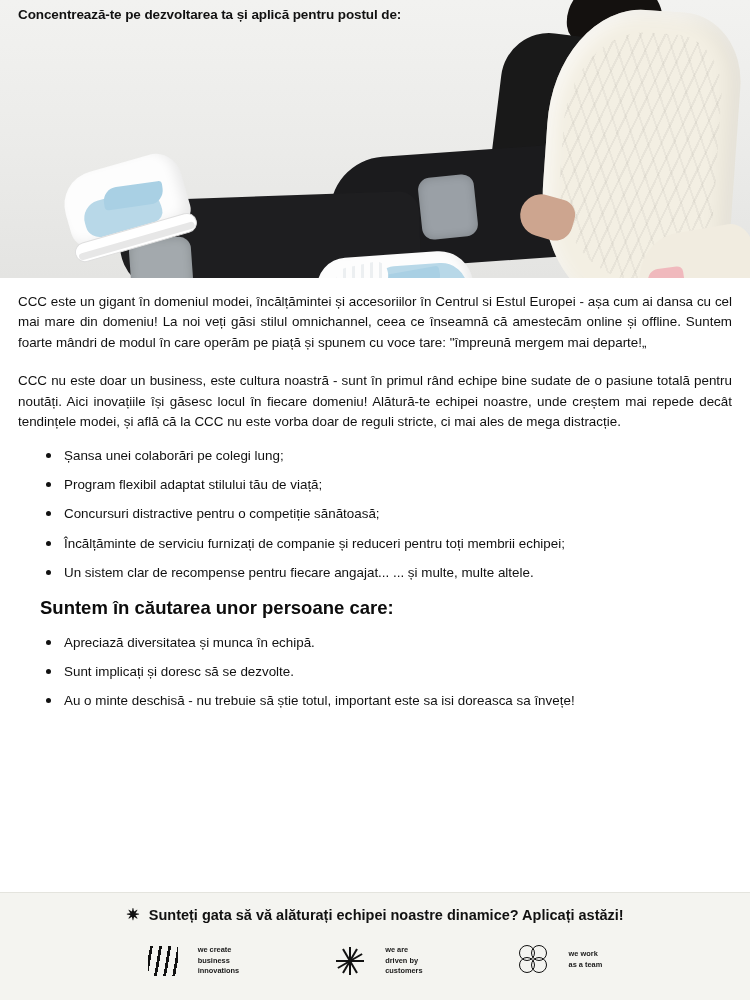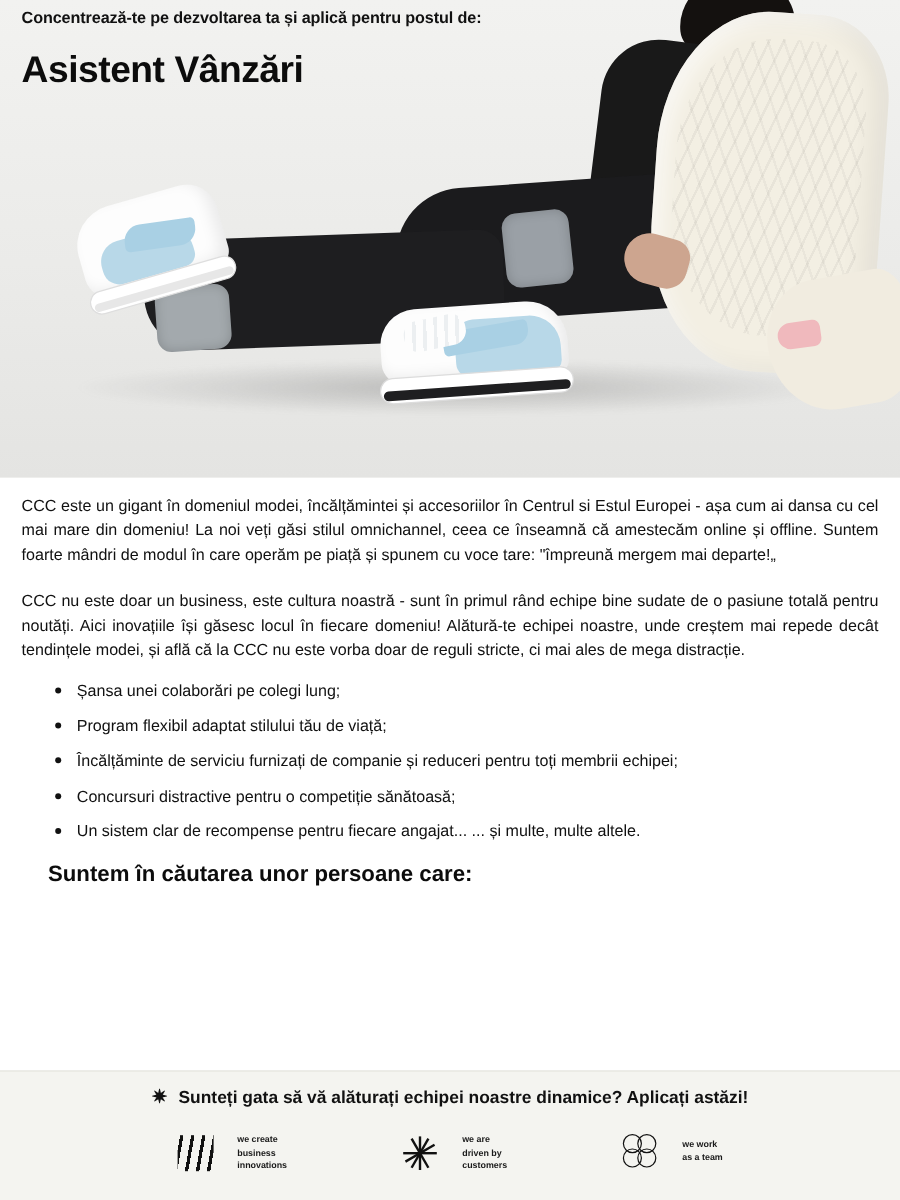--- a/index.html
+++ b/index.html
@@ -16,21 +16,21 @@
     height: 1000px;
     position: relative;
     display: flex;
     flex-direction: column;
   }
 
   
   .hero {
     position: relative;
     width: 750px;
-    height: 398px;
+    height: 278px;
     background: #e9e9e7;
     overflow: hidden;
     flex: 0 0 auto;
   }
   .hero-bg {
     position: absolute;
     inset: 0;
     background:
       linear-gradient(180deg, #f2f2f0 0%, #ebebe9 55%, #e4e4e2 100%);
   }
@@ -431,38 +431,42 @@
         <div class="body"></div>
         <div class="panel"></div>
         <div class="swoosh"></div>
         <div class="laces"></div>
         <div class="sole"></div>
       </div>
     </div>
 
     <div class="hero-text">
       <div class="hero-kicker">Concentrează-te pe dezvoltarea ta și aplică pentru postul de:</div>
-      <div class="hero-title">Asistent Vânzări</div>
     </div>
   </div>
 
   <div class="content">
 
     <p class="para first"> CCC este un gigant în domeniul modei, încălțămintei și accesoriilor în Centrul si Estul Europei - așa cum ai dansa cu cel mai mare din domeniu! La noi veți găsi stilul omnichannel, ceea ce înseamnă că amestecăm online și offline. Suntem foarte mândri de modul în care operăm pe piață și spunem cu voce tare: "împreună mergem mai departe!„</p>
     <p class="para">CCC nu este doar un business, este cultura noastră - sunt în primul rând echipe bine sudate de o pasiune totală pentru noutăți. Aici inovațiile își găsesc locul în fiecare domeniu! Alătură-te echipei noastre, unde creștem mai repede decât tendințele modei, și află că la CCC nu este vorba doar de reguli stricte, ci mai ales de mega distracție.</p>
 
     <ul class="bullets">
       <li>Șansa unei colaborări pe colegi lung;</li>
       <li>Program flexibil adaptat stilului tău de viață;</li>
+      <li>Concursuri distractive pentru o competiție sănătoasă;</li>
       <li>Încălțăminte de serviciu furnizați de companie și reduceri pentru toți membrii echipei;</li>
-      <li>Concursuri distractive pentru o competiție sănătoasă;</li>
       <li>Un sistem clar de recompense pentru fiecare angajat... ... și multe, multe altele.</li>
     </ul>
 
     <h2 class="section-title second">Suntem în căutarea unor persoane care:</h2>
+    <ul class="bullets">
+      <li>Apreciază diversitatea și munca în echipă.</li>
+      <li>Sunt implicați și doresc să se dezvolte.</li>
+      <li>Au o minte deschisă - nu trebuie să știe totul, important este sa isi doreasca sa învețe!</li>
+    </ul>
   </div>
 
   <div class="footer">
     <div class="cta">
       <span class="star">✷</span>
       <span>Sunteți gata să vă alăturați echipei noastre dinamice? Aplicați astăzi!</span>
     </div>
 
     <div class="badges">
       <div class="badge">

